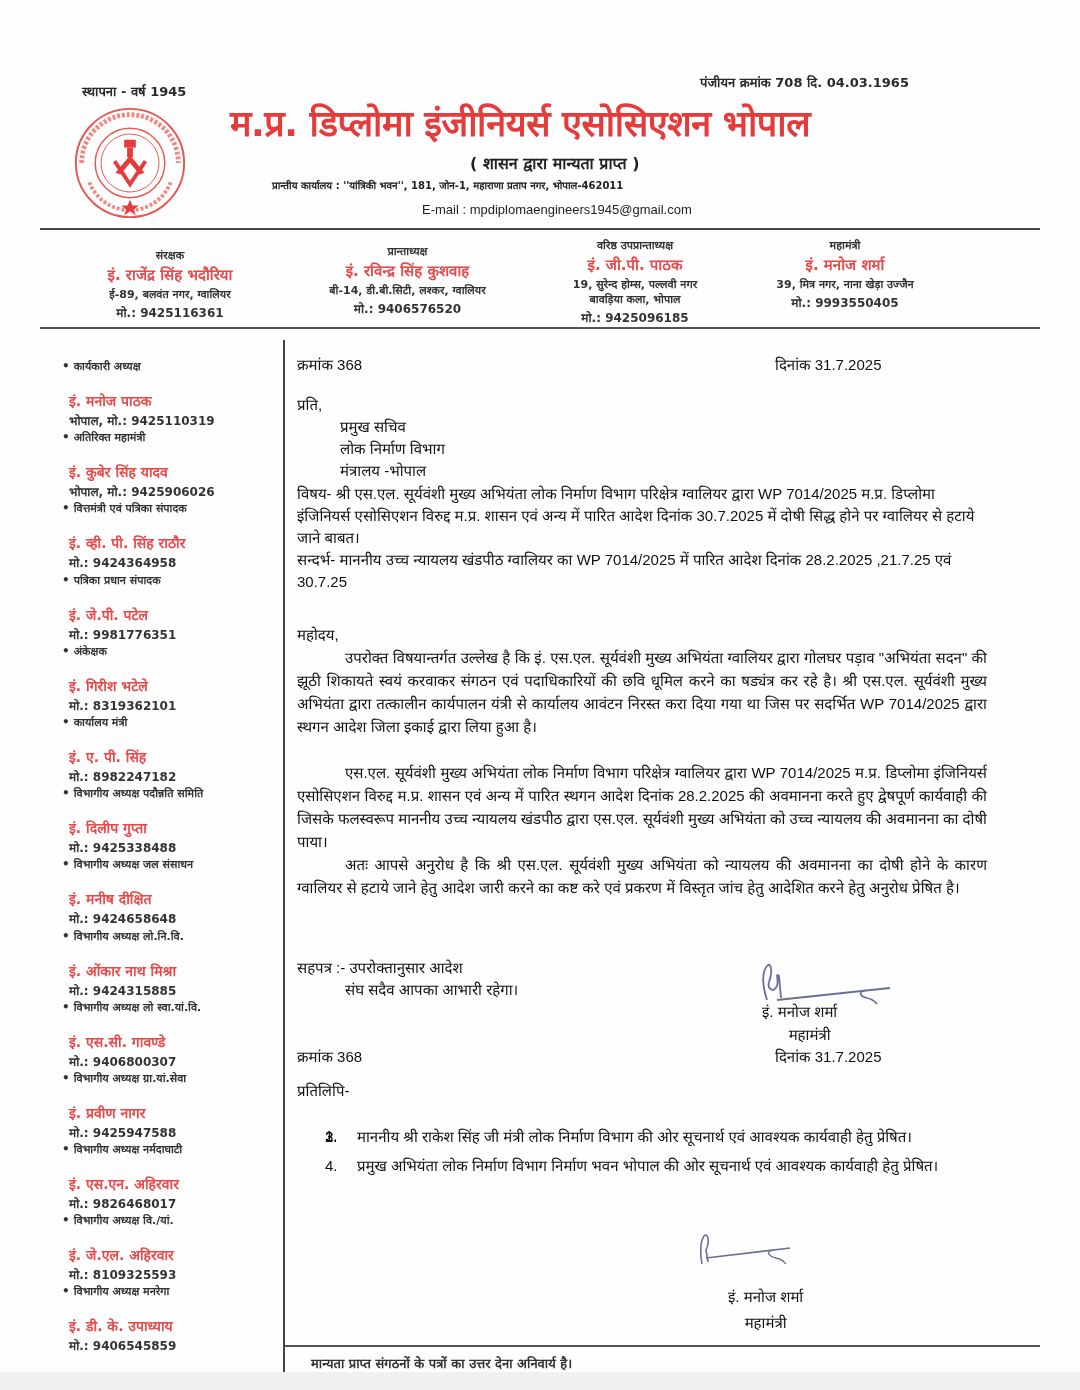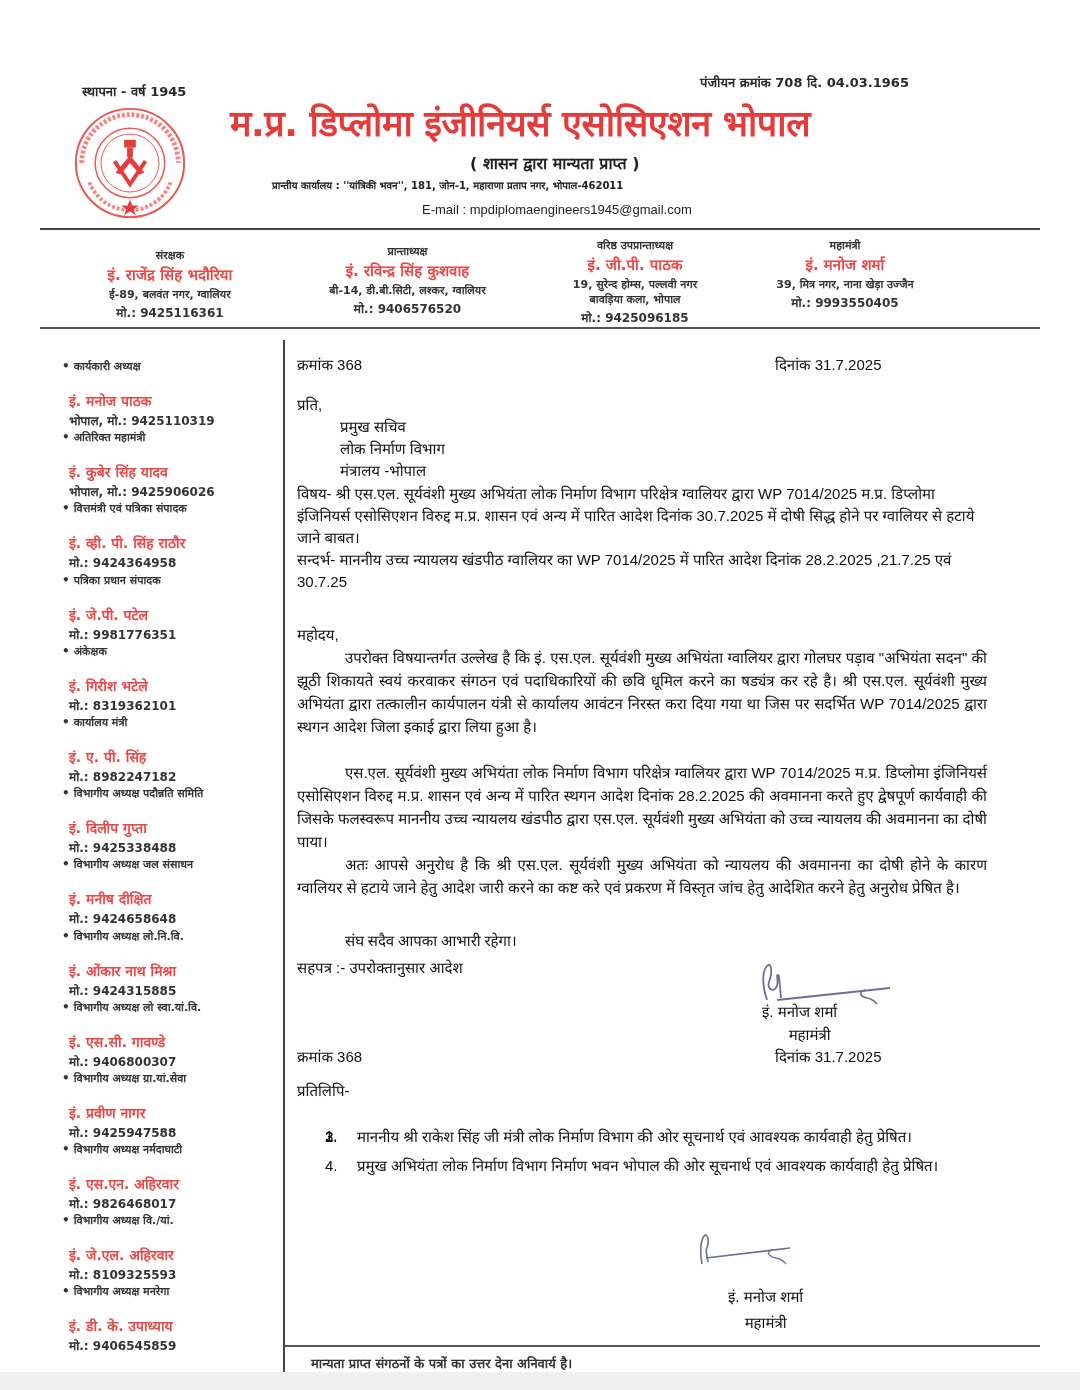--- a/index.html
+++ b/index.html
@@ -45,21 +45,21 @@
     .ltr-date { left: 775px; top: 354px; }
     .to-label { left: 297px; top: 394px; }
     .addressee { left: 340px; top: 416px; line-height: 22px; }
     .subject { left: 297px; top: 483px; width: 690px; line-height: 22px; }
     .reference { left: 297px; top: 549px; width: 690px; line-height: 22px; }
     .salutation { left: 297px; top: 624px; }
     .para { left: 297px; width: 690px; line-height: 23px; text-align: justify; text-indent: 48px; }
     .p1 { top: 646px; }
     .p2 { top: 761px; }
     .p3 { top: 853px; }
-    .p4 { top: 930px; font-family: Liberation Serif, serif; }
+    .p4 { top: 978px; }
     .enclosure { left: 297px; top: 957px; }
 
     .signature-svg { left: 755px; top: 958px; width: 145px; height: 50px; }
     .sig1 { left: 762px; top: 1000px; text-align: center; line-height: 23px; }
     .sig1 .desig { margin-left: 20px; }
     .ltr-no2 { left: 297px; top: 1046px; }
     .ltr-date2 { left: 775px; top: 1046px; }
 
     .cc-label { left: 297px; top: 1080px; }
     .cc-list { left: 325px; top: 1124px; width: 660px; list-style: none; }

